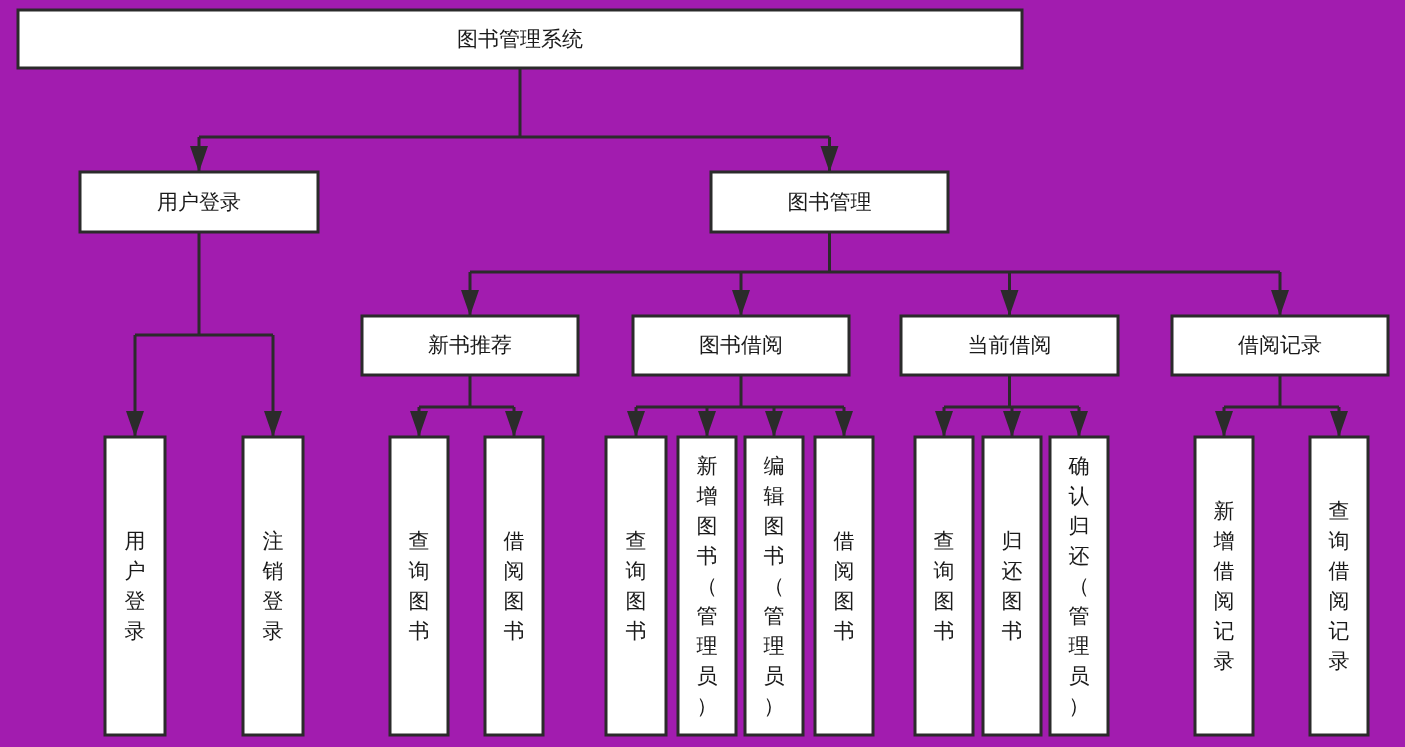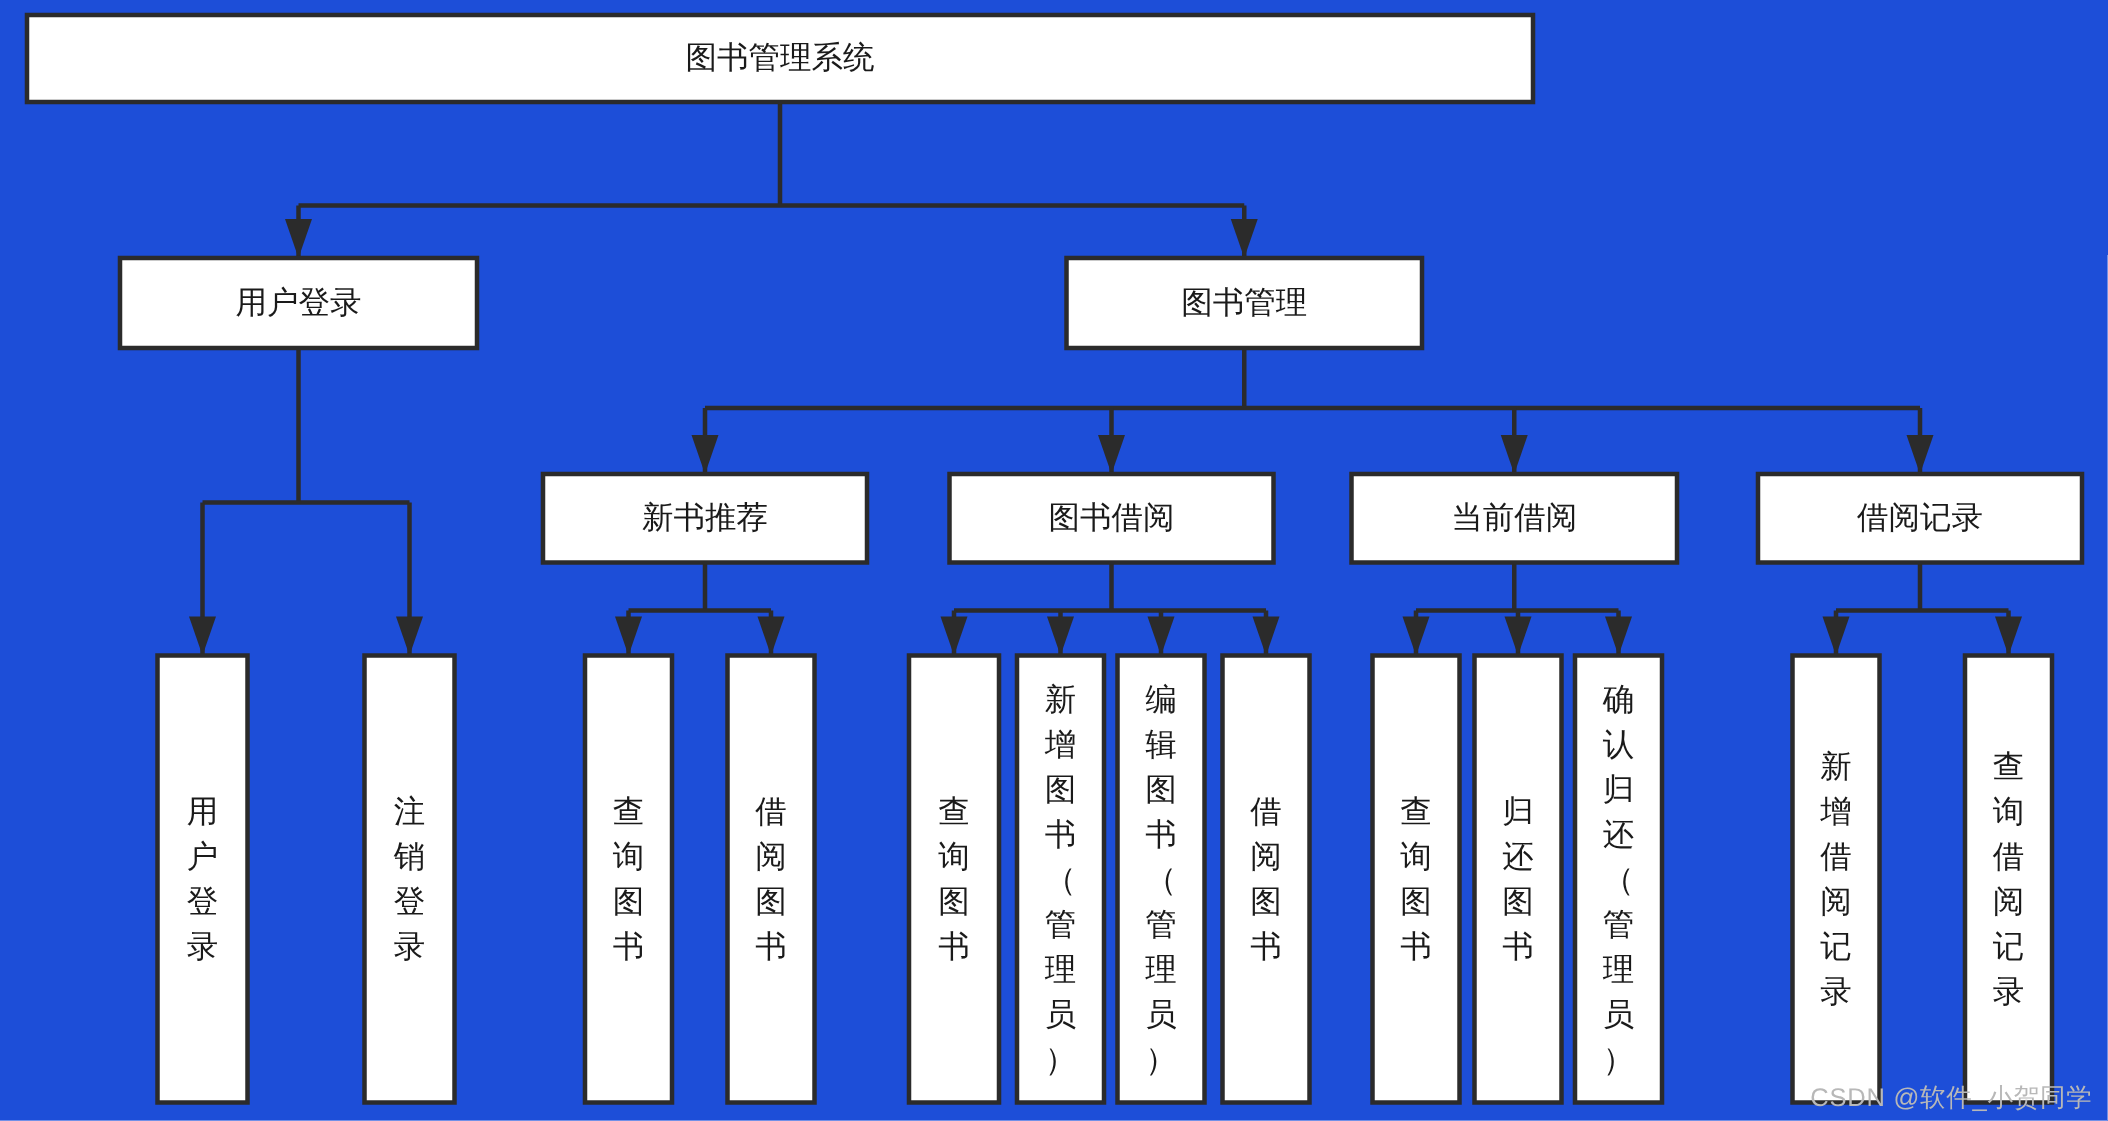--- a/index.html
+++ b/index.html
@@ -10,21 +10,21 @@
   body {
     width: 1405px;
     height: 747px;
     font-family: "Liberation Sans", sans-serif;
     overflow: hidden;
   }
   #diagram-root {
     position: relative;
     width: 1405px;
     height: 747px;
-    background: #1d4ed8;
+    background: #a21caf;
   }
   svg.flow {
     position: absolute;
     top: 0;
     left: 0;
     width: 1405px;
     height: 747px;
   }
   .node-rect {
     fill: #ffffff;
@@ -201,14 +201,13 @@
           <rect x="1195" y="437" width="58" height="298" class="node-rect"></rect>
           <text x="1224" y="518" class="node-label-v"><tspan x="1224" dy="0">新</tspan><tspan x="1224" dy="30">增</tspan><tspan x="1224" dy="30">借</tspan><tspan x="1224" dy="30">阅</tspan><tspan x="1224" dy="30">记</tspan><tspan x="1224" dy="30">录</tspan></text>
         </g>
         <g>
           <rect x="1310" y="437" width="58" height="298" class="node-rect"></rect>
           <text x="1339" y="518" class="node-label-v"><tspan x="1339" dy="0">查</tspan><tspan x="1339" dy="30">询</tspan><tspan x="1339" dy="30">借</tspan><tspan x="1339" dy="30">阅</tspan><tspan x="1339" dy="30">记</tspan><tspan x="1339" dy="30">录</tspan></text>
         </g>
       </g>
   </svg>
 
-  <div class="watermark">CSDN @软件_小贺同学</div>
 </div>
 
 </body></html>

